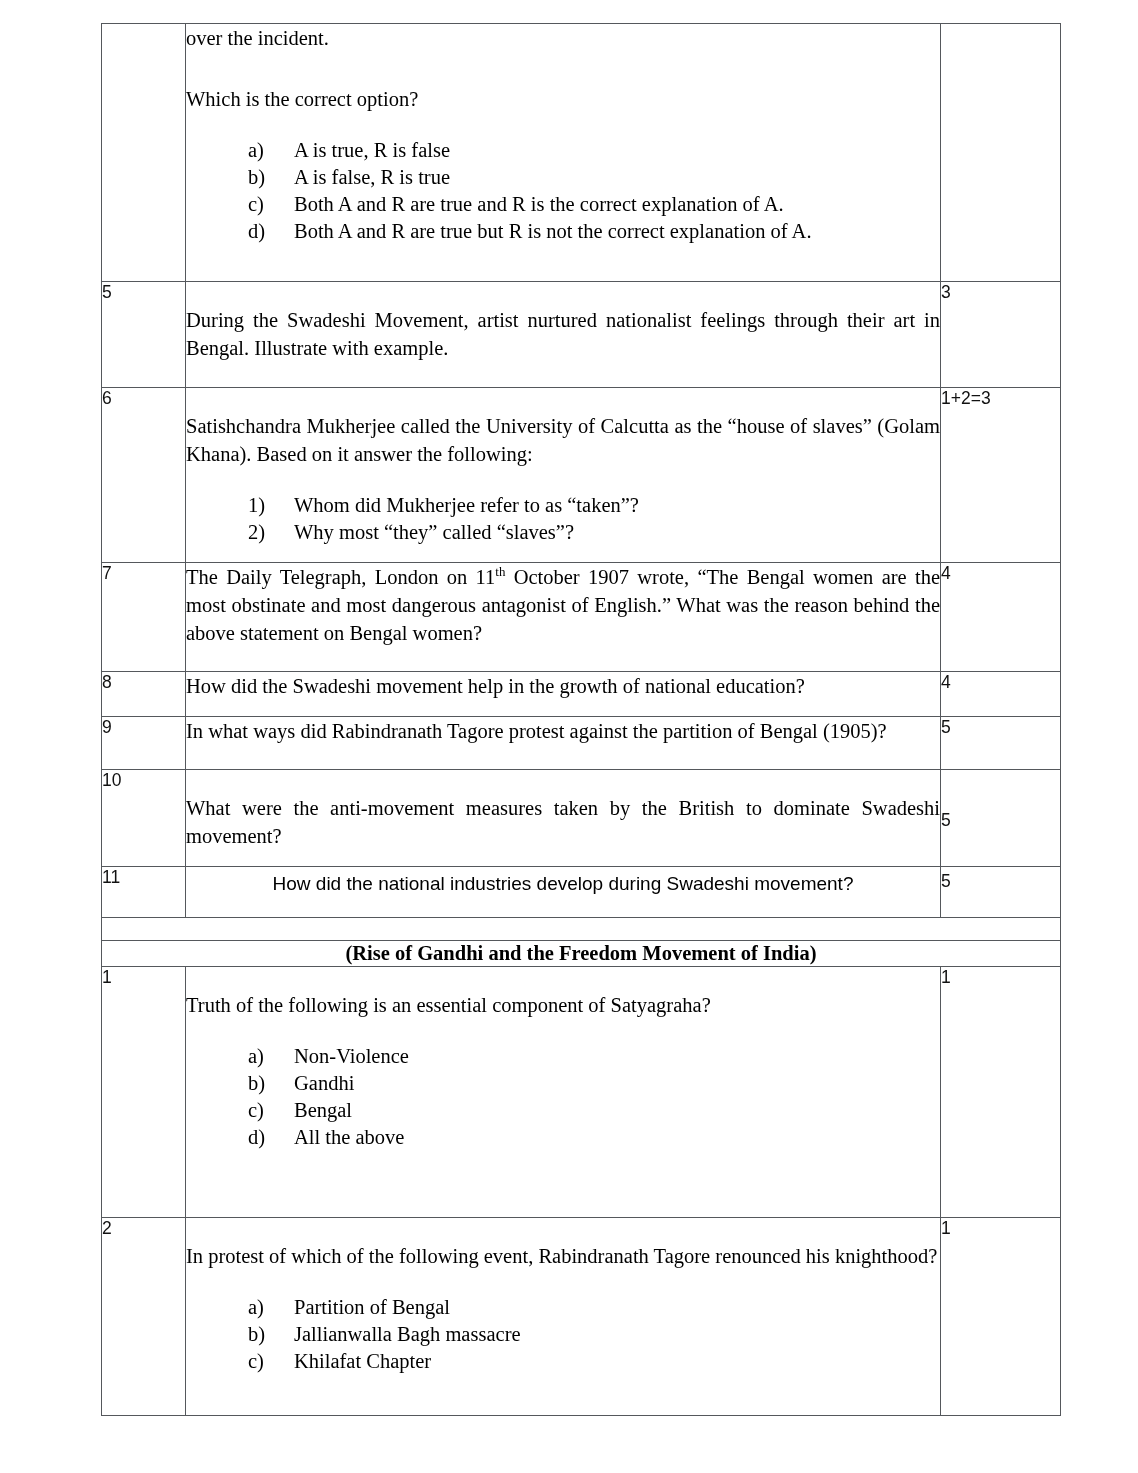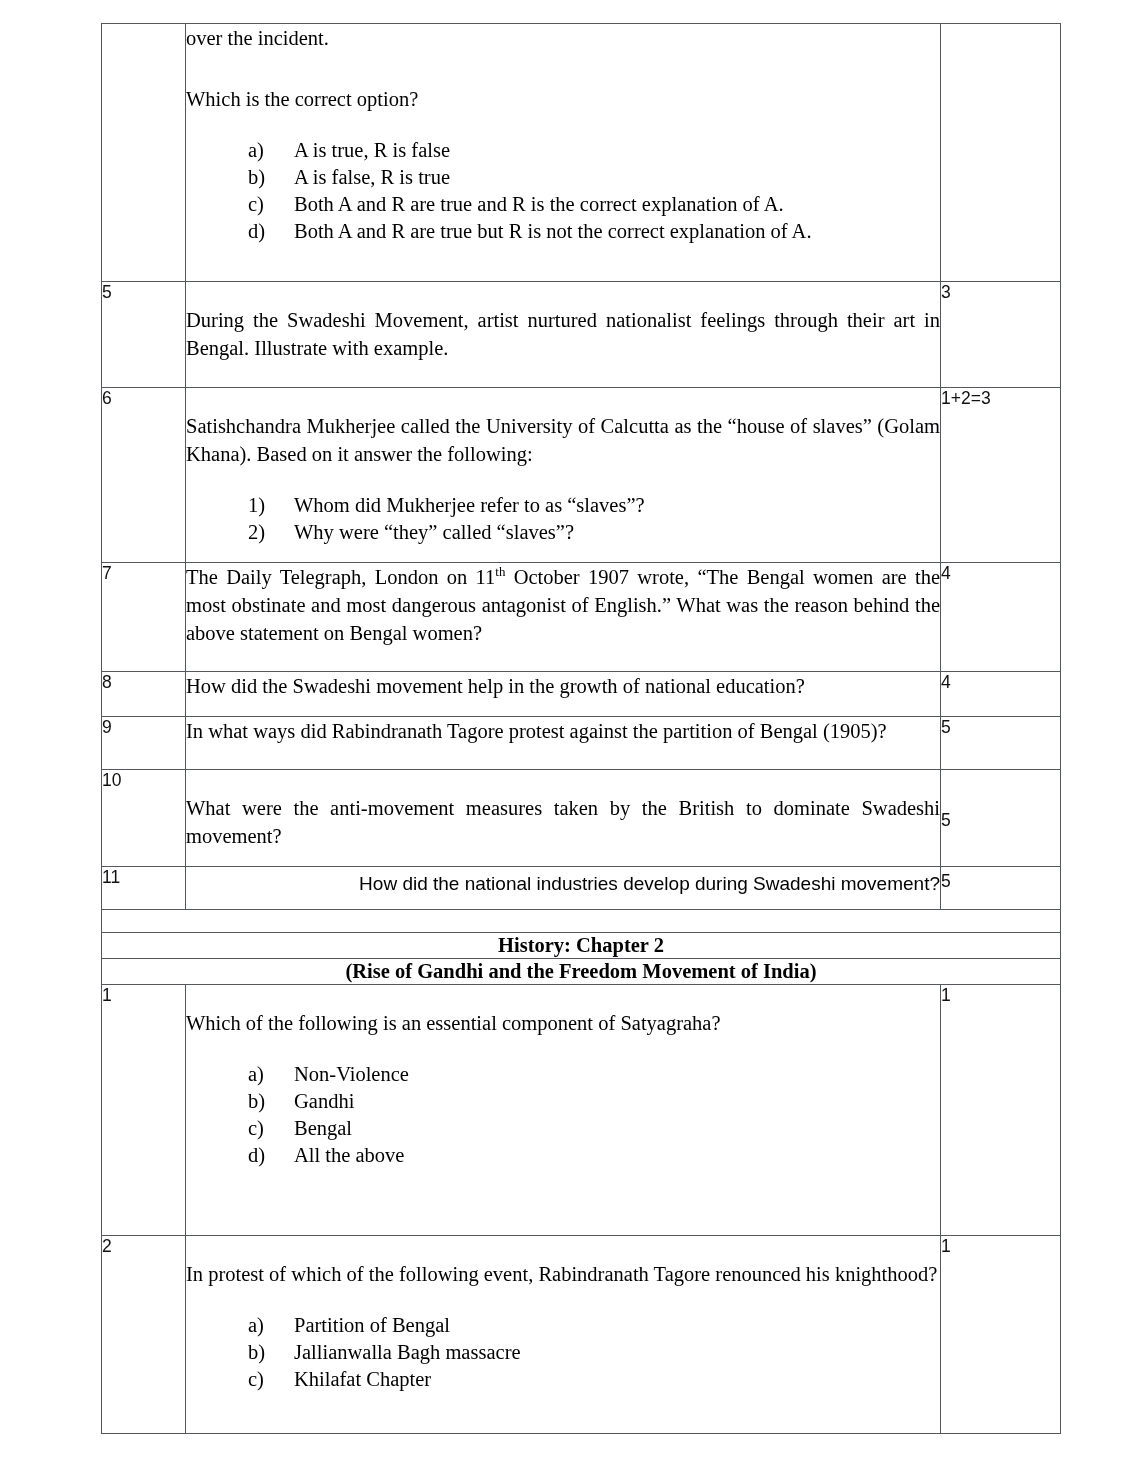--- a/index.html
+++ b/index.html
@@ -71,23 +71,23 @@
     font-size: 20.5px;
     line-height: 1.37;
     padding: 7px 13px 7px 14px;
     text-align: justify;
     text-justify: inter-word;
     hyphens: none;
   }
   .bodycell.sans {
     font-family: "Liberation Sans", sans-serif;
     font-size: 19px;
-    text-align: right;
+    text-align: center;
     padding-top: 4px;
-    padding-bottom: 12px;
+    padding-bottom: 20px;
   }
 
   .q-para { margin: 0; }
   .q-para + .q-para { margin-top: 33px; }
 
   .gap-sm { height: 16px; }
   .gap-md { height: 24px; }
   .gap-lg { height: 36px; }
 
   ol.opts {
@@ -168,22 +168,22 @@
         <td class="markcell">3</td>
       </tr>
 
       <tr>
         <td class="numcell">6</td>
         <td class="bodycell">
           <div class="gap-md"></div>
           <p class="q-para">Satishchandra Mukherjee called the University of Calcutta as the “house of slaves” (Golam Khana). Based on it answer the following:</p>
           <div class="gap-md"></div>
           <ol class="opts">
-            <li><span class="mk">1)</span><span>Whom did Mukherjee refer to as “slaves”?</span></li>
-            <li><span class="mk">2)</span><span>Why were “they” called “slaves”?</span></li>
+            <li><span class="mk">1)</span><span>Whom did Mukherjee refer to as “taken”?</span></li>
+            <li><span class="mk">2)</span><span>Why most “they” called “slaves”?</span></li>
           </ol>
           <div class="gap-sm"></div>
         </td>
         <td class="markcell">1+2=3</td>
       </tr>
 
       <tr>
         <td class="numcell">7</td>
         <td class="bodycell">
           <p class="q-para"><span>The Daily Telegraph, London on 11</span><sup class="ord">th</sup><span> October 1907 wrote, “The Bengal women are the most obstinate and most dangerous antagonist of English.” What was the reason behind the above statement on Bengal women?</span></p>
@@ -228,31 +228,28 @@
           <p class="q-para">How did the national industries develop during Swadeshi movement?</p>
         </td>
         <td class="markcell" style="padding-top:4px;">5</td>
       </tr>
 
       <tr class="spacer-row">
         <td colspan="3"></td>
       </tr>
 
       <tr class="chapter-row">
-        <td colspan="3">History: Chapter 2</td>
-      </tr>
-      <tr class="chapter-row">
         <td colspan="3">(Rise of Gandhi and the Freedom Movement of India)</td>
       </tr>
 
       <tr>
         <td class="numcell">1</td>
         <td class="bodycell">
           <div class="gap-md"></div>
-          <p class="q-para">Which of the following is an essential component of Satyagraha?</p>
+          <p class="q-para">Truth of the following is an essential component of Satyagraha?</p>
           <div class="gap-md"></div>
           <ol class="opts">
             <li><span class="mk">a)</span><span>Non-Violence</span></li>
             <li><span class="mk">b)</span><span>Gandhi</span></li>
             <li><span class="mk">c)</span><span>Bengal</span></li>
             <li><span class="mk">d)</span><span>All the above</span></li>
           </ol>
           <div style="height:66px;"></div>
         </td>
         <td class="markcell">1</td>

